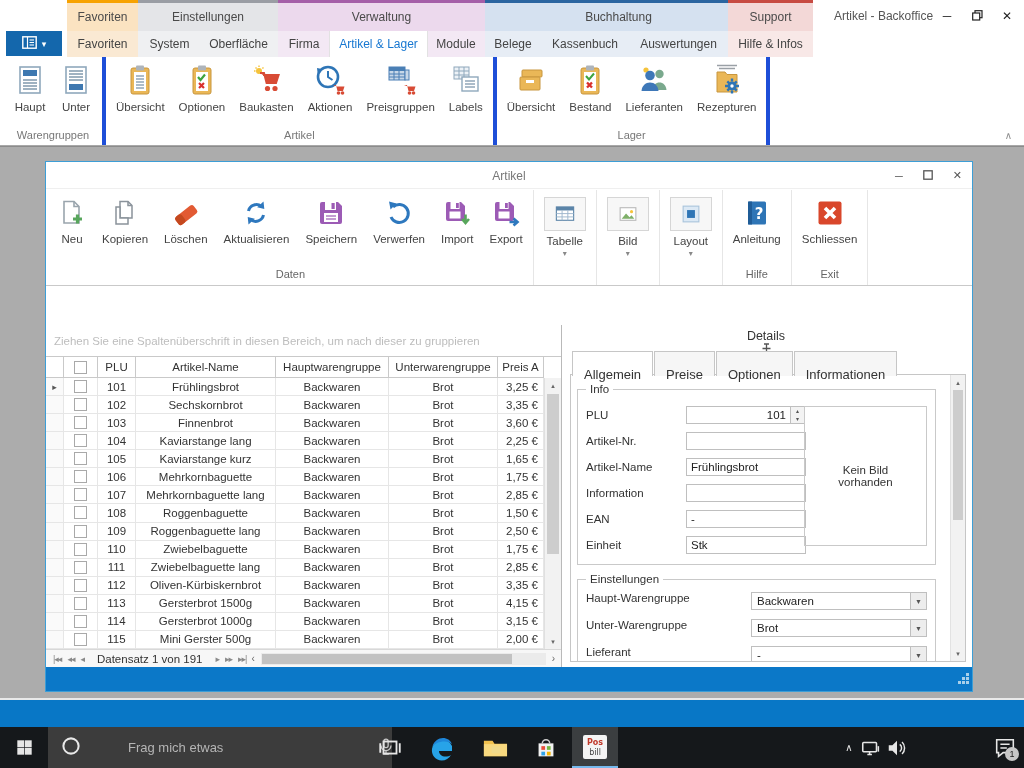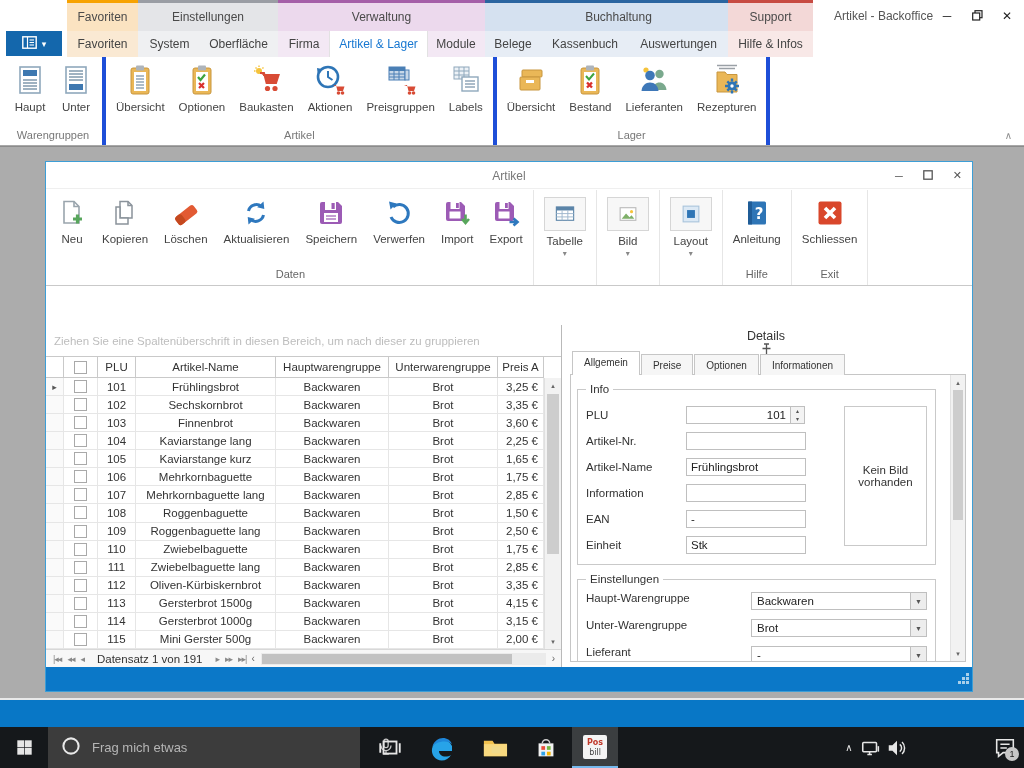--- a/index.html
+++ b/index.html
@@ -97,56 +97,56 @@
   .nv { margin:0 3px; letter-spacing:-1px; white-space:nowrap; }
   .nv-status { font-size:11.5px; color:#333; margin:0 10px; letter-spacing:0; }
   .g-htrack { flex:1; height:12px; background:#EBEBEB; margin:0 4px; position:relative; }
   .g-hthumb { position:absolute; left:1px; top:1px; height:10px; width:88%; background:#C2C2C2; }
   .nv-end { font-size:10px; color:#666; margin:0 2px; }
 
   
   .cw-details { flex:1; position:relative; padding:4px 6px 0 8px; overflow:hidden; background:#fff; }
   .d-title { display:flex; align-items:center; justify-content:space-between; height:22px; font-size:12.5px; color:#333; padding-right:4px;flex-direction:column; }
   .dx-tabs { position:absolute; left:10px; top:26px; height:24px; z-index:3; }
-  .dx-tab { display:inline-block; height:21px; line-height:21px; padding:0 11px; border:1px solid #C6C6C6;
-            border-bottom:none; background:#F6F6F6; font-size:10px; color:#333; margin-right:1px; vertical-align:bottom; }
+  .dx-tab { display:inline-block; height:21px; line-height:21px; padding:12px 11px; border:1px solid #C6C6C6;
+            border-bottom:none; background:#F6F6F6; font-size:13px; color:#333; margin-right:1px; vertical-align:bottom; }
   .dx-tab.active { background:#fff; height:24px; line-height:22px; }
   .d-box { position:absolute; left:8px; right:6px; top:49px; bottom:5px; border:1px solid #C6C6C6; background:#fff;
            overflow:hidden; z-index:1; }
   .d-scroll { position:absolute; right:0; top:0; bottom:0; width:15px; background:#F2F2F2; border-left:1px solid #E2E2E2; z-index:2; }
   .d-vthumb { position:absolute; left:2px; right:2px; top:15px; height:130px; background:#CDCDCD; }
   .d-inner { position:absolute; left:0; right:15px; top:0; bottom:0; }
   .fs { position:relative; border:1px solid #C9C9C9; margin:14px 14px 0 6px; padding:12px 8px 6px; }
   .fs-legend { position:absolute; top:-7px; left:8px; background:#fff; padding:0 4px; font-size:11.5px; color:#333; }
   .frow { display:flex; align-items:center; height:26px; }
   .flabel { width:100px; font-size:11.5px; color:#333; }
   .inp { width:120px; height:18px; border:1px solid #BFBFBF; display:flex; align-items:center; padding:0 4px;
          font-size:11.5px; color:#222; background:#fff; }
   .inp.num { width:105px; justify-content:flex-end; }
   .spin { width:14px; height:18px; border:1px solid #BFBFBF; border-left:none; display:flex; flex-direction:column; background:#F3F3F3; }
   .sp { flex:1; font-size:6px; line-height:8px; text-align:center; color:#555; }
-  .imgbox { position:absolute; right:8px; top:16px; width:83px; height:140px; border:1px solid #C9C9C9;
+  .imgbox { position:absolute; right:8px; top:16px; width:123px; height:140px; border:1px solid #C9C9C9;
             display:flex; align-items:center; justify-content:center; text-align:center; font-size:11.5px;
             color:#333; padding:0 10px; }
   .srow { display:flex; align-items:flex-start; height:27px;gap:45px; }
   .slabel { width:120px; font-size:11.5px; color:#333; }
   .combo { flex:1; height:18px; border:1px solid #BFBFBF; display:flex; align-items:center; background:#fff; }
   .cval { flex:1; padding:0 5px; font-size:11.5px; color:#222; }
   .cbtn { width:16px; height:100%; border-left:1px solid #BFBFBF; background:#EDEDED; display:flex;
           align-items:center; justify-content:center; font-size:7px; color:#555; }
 
   .cw-bottom { position:absolute; left:0; right:0; bottom:0; height:24px; background:#0B78C8; }
   .grip { position:absolute; right:3px; bottom:3px; }
 
   
   .desktop-strip { position:absolute; top:700px; left:0; width:1024px; height:27px; background:#0877C6; }
   .taskbar { position:absolute; top:727px; left:0; width:1024px; height:41px; background:#15181B; }
   .tk-start { position:absolute; left:0; top:0; width:48px; height:41px; display:flex; align-items:center; justify-content:center; }
-  .tk-search { position:absolute; left:48px; top:0; width:312px; height:41px; background:#3C3C3C; display:flex;
-               align-items:center; padding-left:12px; }
+  .tk-search { position:absolute; left:48px; top:0; width:344px; height:41px; background:#3C3C3C; display:flex;
+               align-items:center; padding-left:12px;gap:36px; }
   .tk-search-text { margin-left:10px; font-size:13px; color:#B5B5B5; }
   .tk-mic { position:absolute; left:328px; top:7px; }
   .tk-btn { position:absolute; top:0; width:44px; height:41px; display:flex; align-items:center; justify-content:center; }
   .tk-app.active { background:#3B3E40; border-bottom:2px solid #76B9ED; }
   .tray-chev { position:absolute; left:838px; top:0; width:22px; height:41px; display:flex; align-items:center;
                justify-content:center; color:#E6E6E6; font-size:10px; }
   .tk-clock { position:absolute; left:908px; top:0; width:78px; height:41px; display:flex; flex-direction:column;
               align-items:center; justify-content:center; color:#ECECEC; font-size:11px; line-height:13px;margin-top:38px; }
   .tk-notif { position:absolute; left:986px; top:0; width:38px; height:41px; display:flex; align-items:center;
               justify-content:center; }

